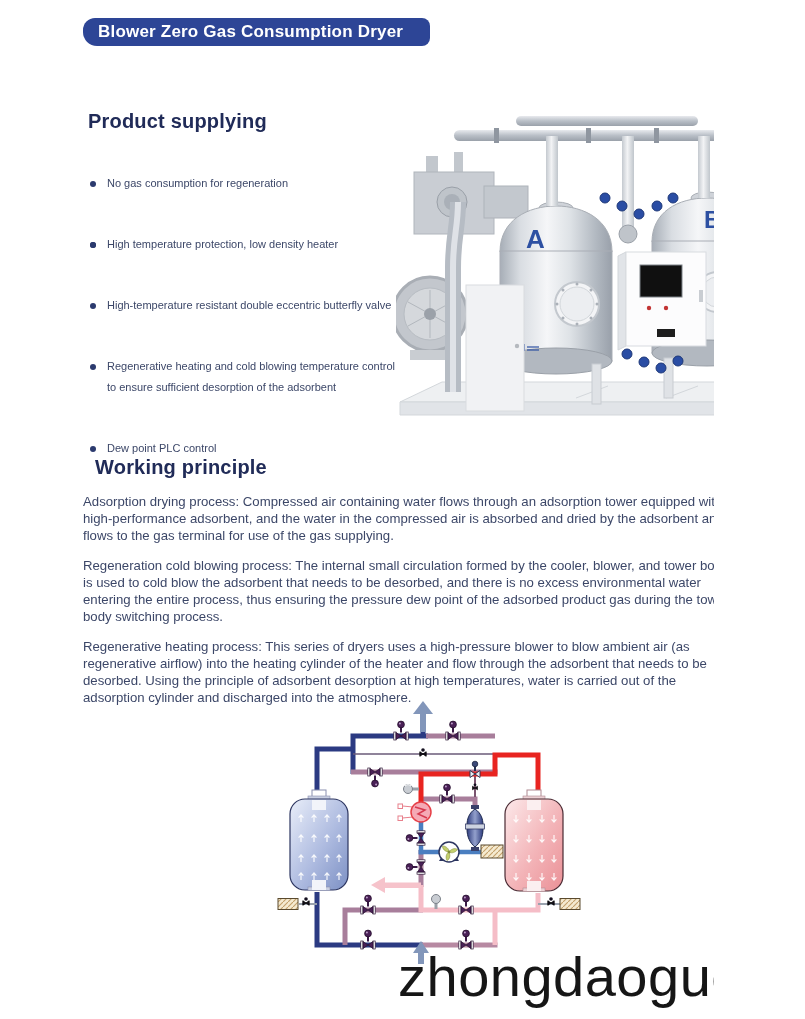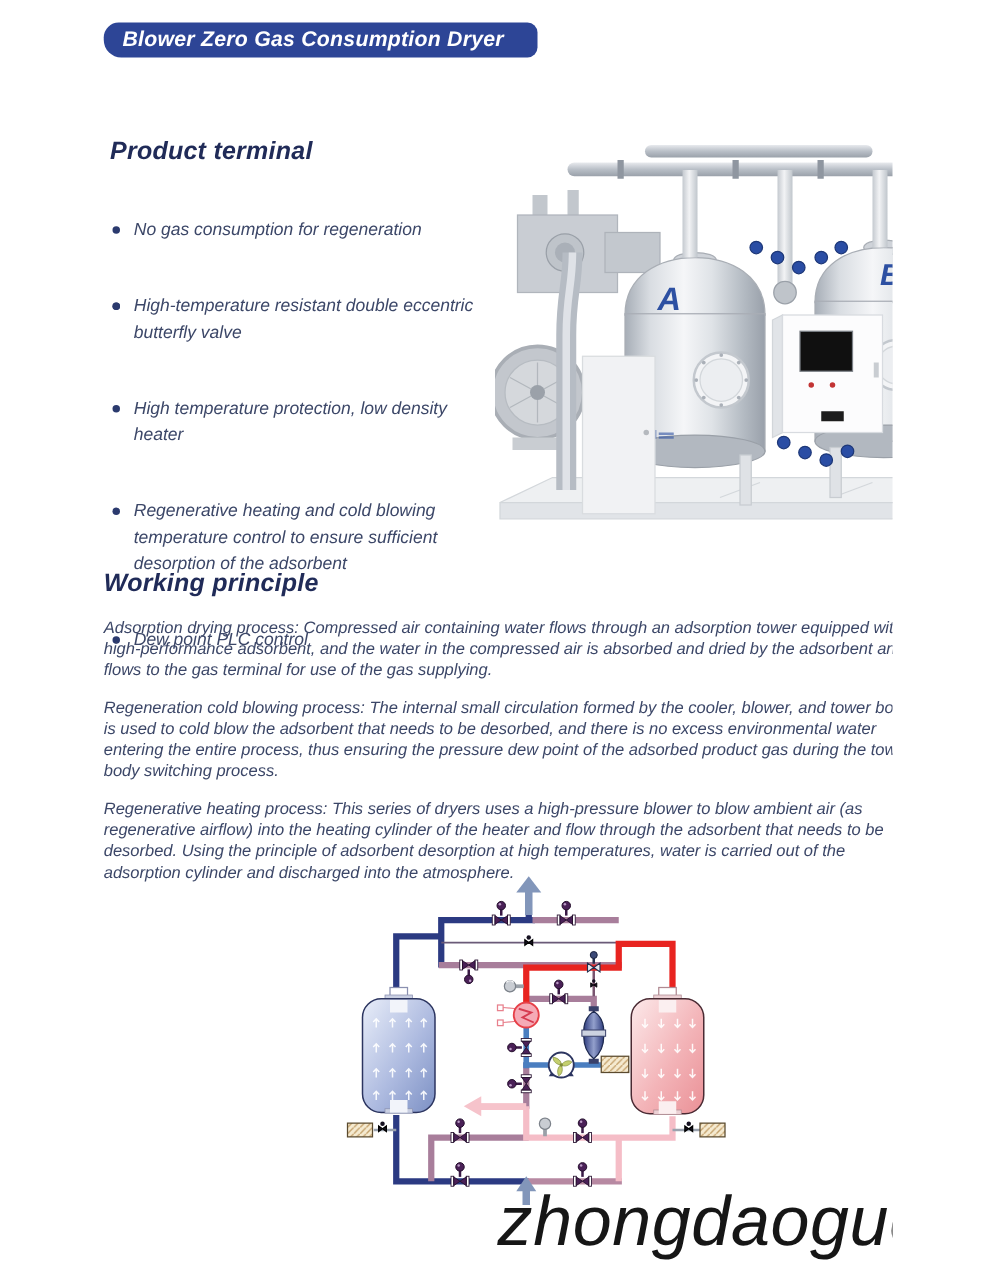--- a/index.html
+++ b/index.html
@@ -1,47 +1,47 @@
 <!DOCTYPE html>
 <html><head>
 <meta charset="utf-8">
 <style>
   html,body{margin:0;padding:0;}
   body{
     width:805px;height:1019px;background:#ffffff;
     font-family:"Liberation Sans","DejaVu Sans",sans-serif;
     position:relative;overflow:hidden;
   }
-  .page{position:absolute;inset:0;width:714px;height:1019px;overflow:hidden;background:#fff;font-style:italic;}
+  .page{position:absolute;inset:0;width:714px;height:1019px;overflow:hidden;background:#fff;}
 
   .banner{
     position:absolute;left:83px;top:18px;width:347px;height:28px;
     background:#2d4596;color:#ffffff;font-weight:bold;font-size:17px;
     line-height:28px;padding-left:15px;box-sizing:border-box;
     border-radius:12px 8px 8px 14px;letter-spacing:.2px;
   }
 
   .features{position:absolute;left:88px;top:110px;width:312px;}
   .features h2{
     margin:0 0 12px 0;font-size:20px;font-weight:bold;color:#202b58;letter-spacing:.2px;
   }
   .features ul{list-style:none;margin:0;padding:0;}
   .features li{
-    position:relative;padding-left:19px;font-size:14px;line-height:21px;color:#3c4768;margin-top:40px;
+    position:relative;padding-left:19px;font-size:11px;line-height:21px;color:#3c4768;margin-top:40px;
   }
   .features li .dot{
     position:absolute;left:2px;top:8px;width:6px;height:6px;border-radius:50%;
     background:#2b3a6e;
   }
 
   .photo{position:absolute;left:396px;top:102px;width:402px;height:326px;}
 
   .principle{position:absolute;left:83px;top:456px;width:658px;}
   .principle h2{
-    margin:0 0 14px 0;font-size:20px;font-weight:bold;color:#202b58;letter-spacing:.2px;
+    margin:0 0 14px 12px;font-size:20px;font-weight:bold;color:#202b58;letter-spacing:.2px;
   }
   .principle p{
     margin:0 0 13px 0;font-size:13.2px;line-height:17px;color:#3c4768;
   }
 
   .diagram{position:absolute;left:268px;top:697px;width:342px;height:268px;}
 
   .watermark{
     position:absolute;left:398px;top:944px;
     font-size:56px;color:#161616;font-weight:400;white-space:nowrap;
@@ -51,26 +51,26 @@
 </head>
 <body>
 
 <div class="page">
 
   <div class="banner">
     <span>Blower Zero Gas Consumption Dryer</span>
   </div>
 
   <div class="features">
-    <h2>Product terminal</h2>
+    <h2>Product supplying</h2>
     <ul>
       <li><span class="dot"></span><span>No gas consumption for regeneration</span></li>
       <li><span class="dot"></span></li>
+      <li><span class="dot"></span><span>High temperature protection, low density heater</span></li>
       <li><span class="dot"></span><span>High-temperature resistant double eccentric butterfly valve</span></li>
-      <li><span class="dot"></span><span>High temperature protection, low density heater</span></li>
       <li><span class="dot"></span><span>Regenerative heating and cold blowing temperature control to ensure sufficient desorption of the adsorbent</span></li>
       <li><span class="dot"></span><span>Dew point PLC control</span></li>
     </ul>
   </div>
 
   <div class="photo">
     <svg width="402" height="326" viewBox="0 0 402 326">
       <defs>
         <linearGradient id="metal" x1="0" y1="0" x2="1" y2="0">
           <stop offset="0" stop-color="#a7aeb7"></stop>

